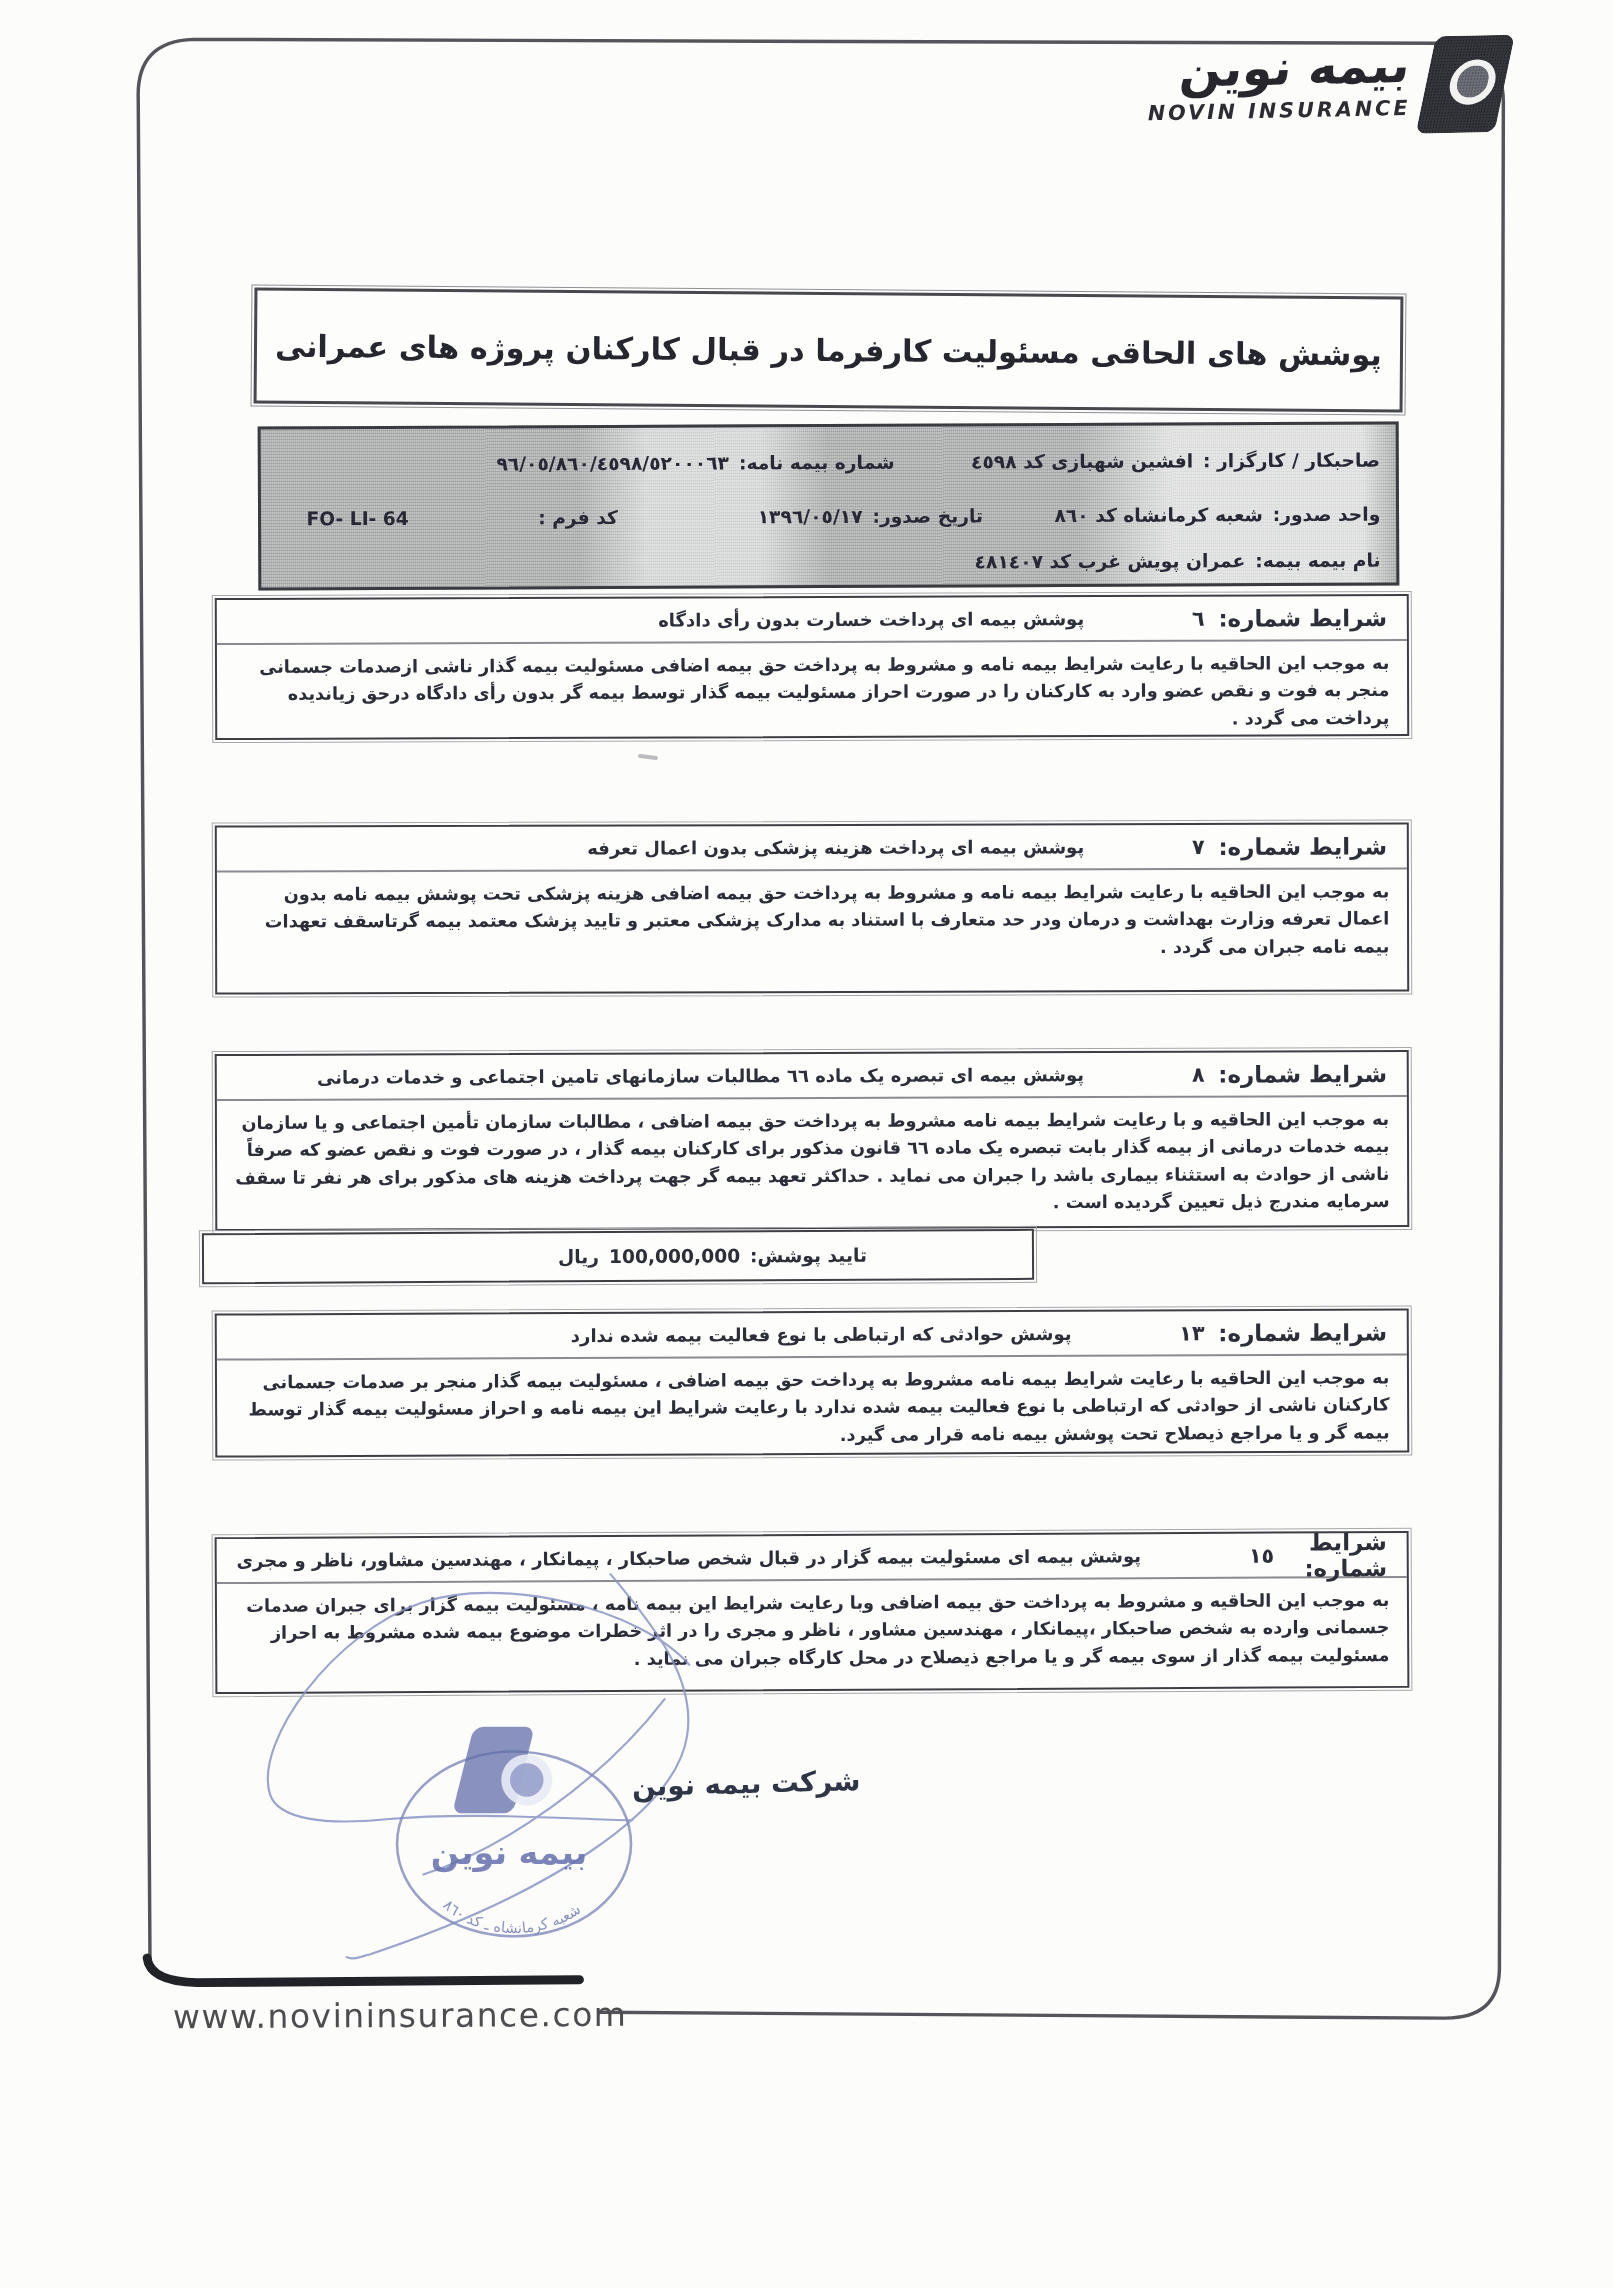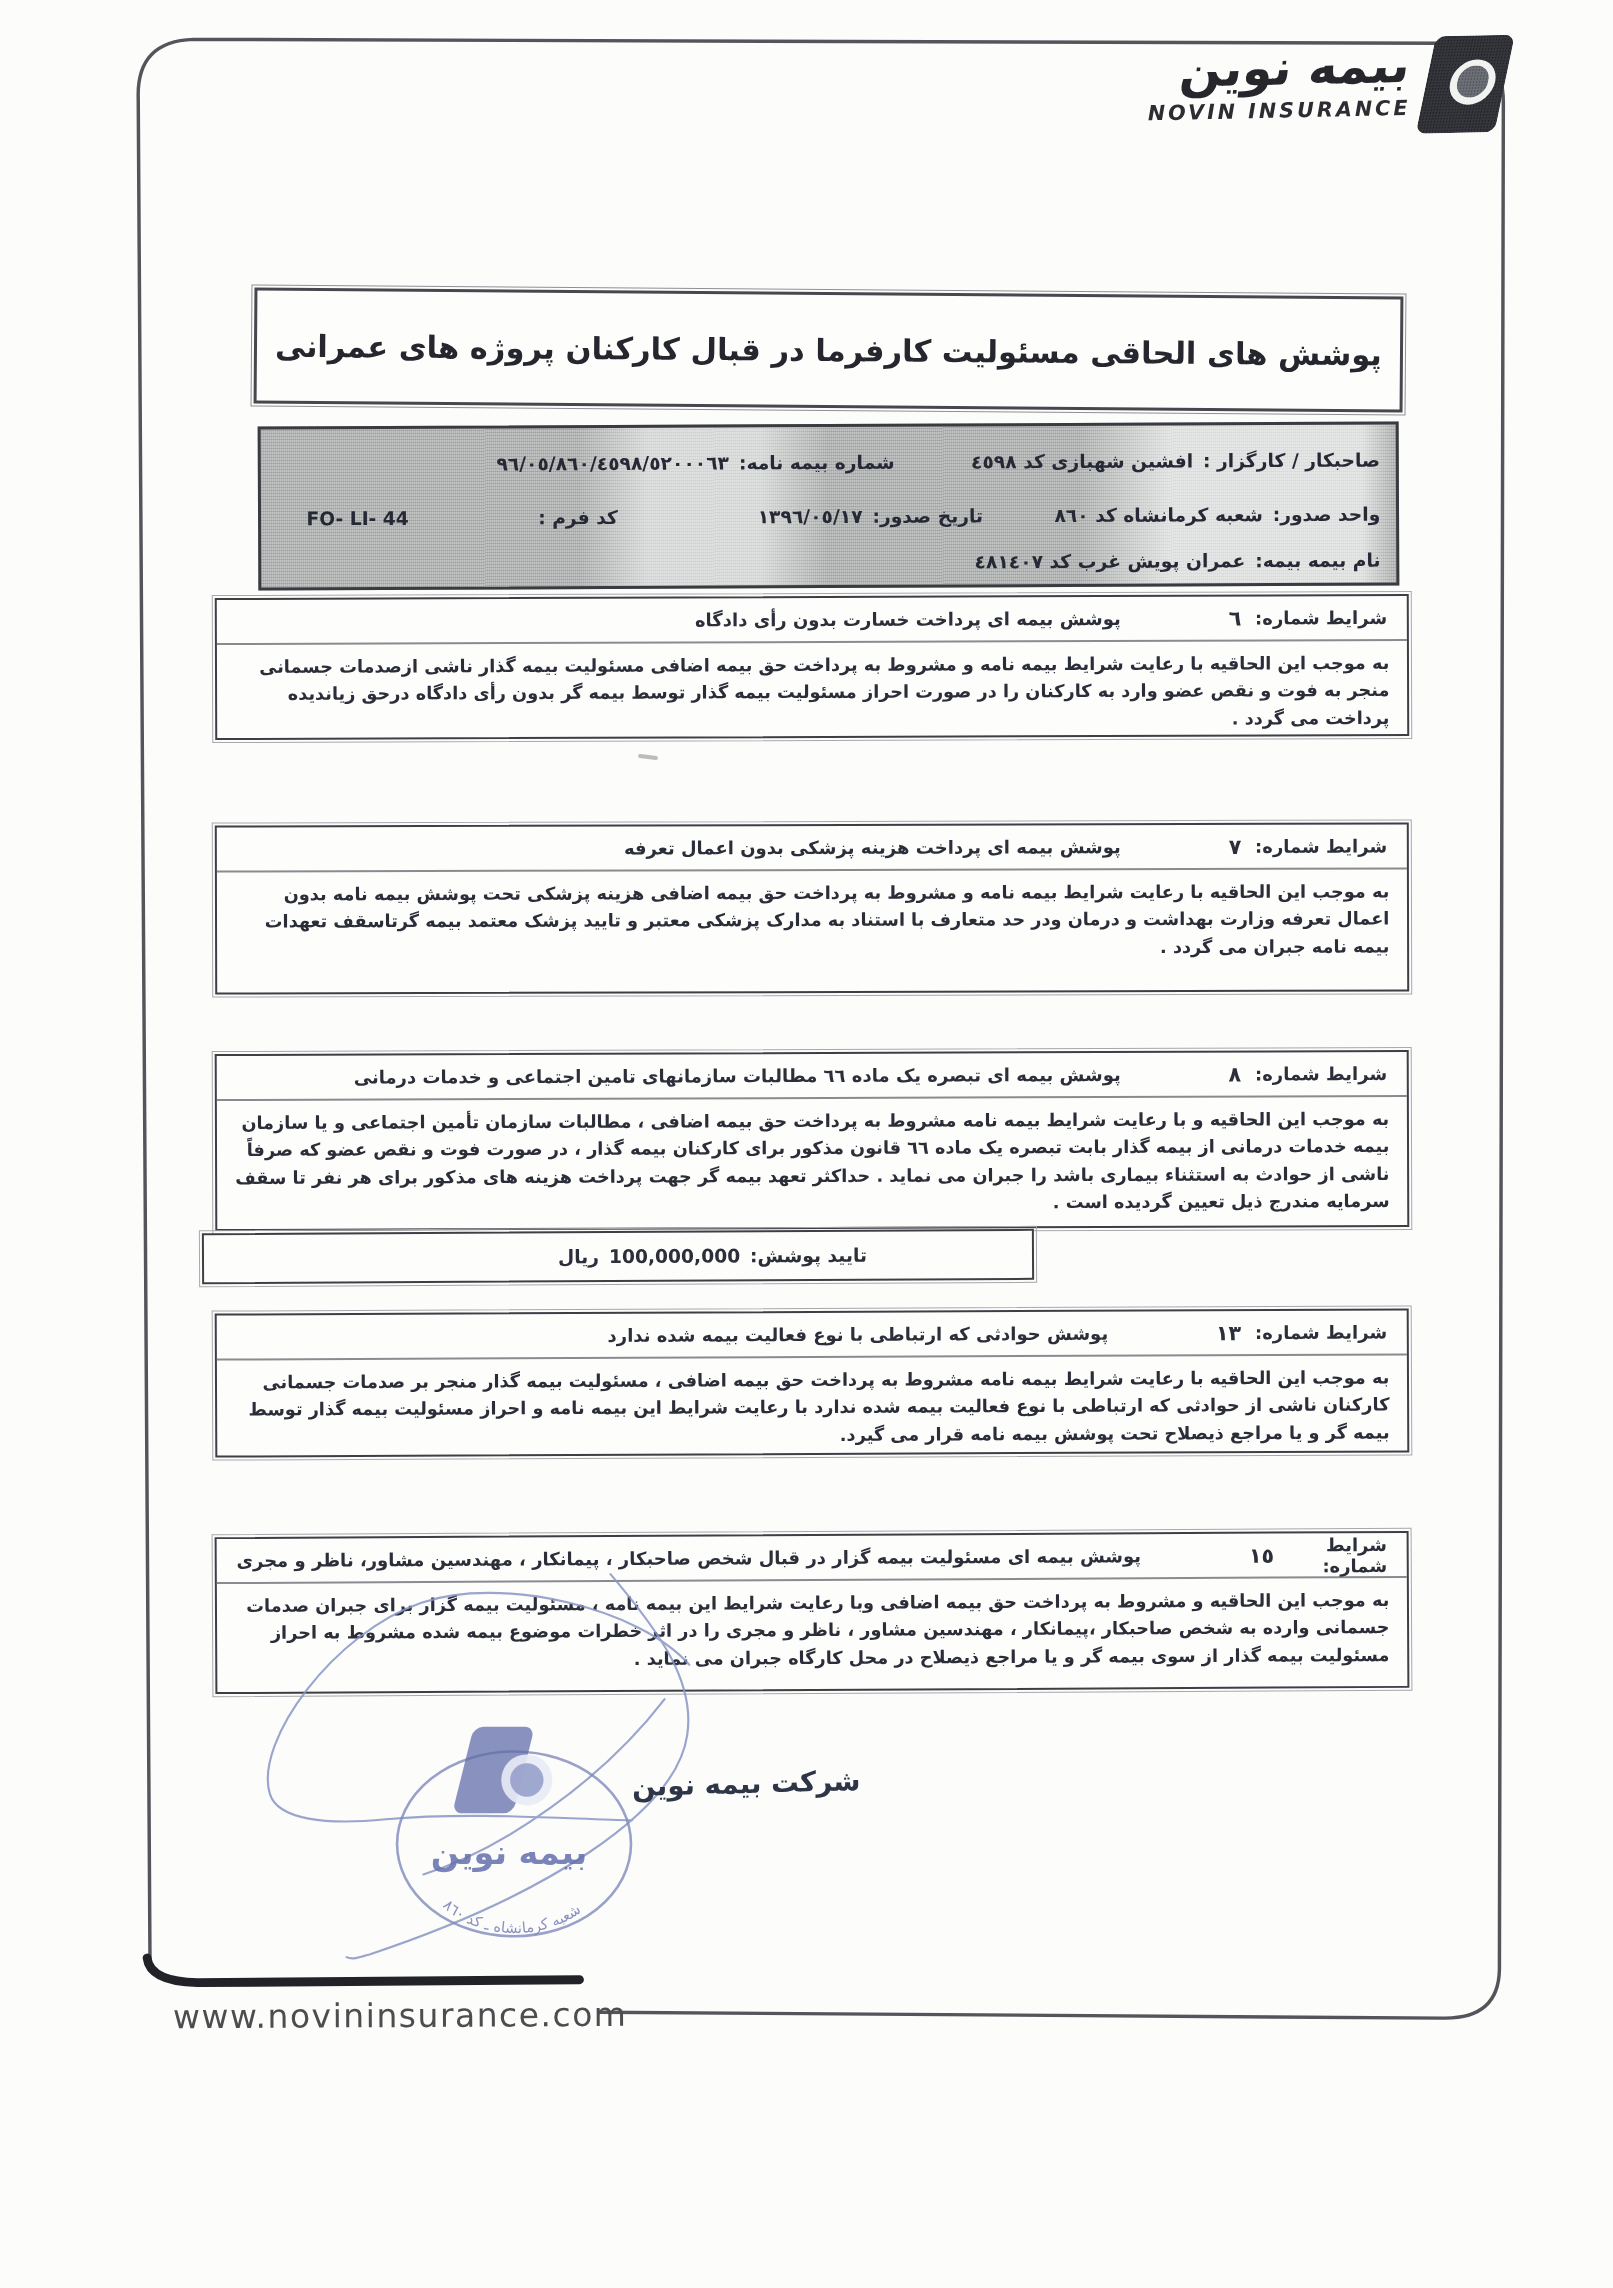--- a/index.html
+++ b/index.html
@@ -56,21 +56,21 @@
   
   .cond{left:215px;width:1190px;border:2.5px solid #3e3f45;outline:1px solid #a7a8ac;outline-offset:2px;
         direction:rtl;background:#fdfdfc;}
   .c6{top:596px;height:138px;transform:rotate(-.2deg);}
   .c7{top:824px;height:165px;transform:rotate(-.15deg);}
   .c8{top:1052px;height:173px;transform:rotate(-.2deg);}
   .c13{top:1311px;height:140px;transform:rotate(-.25deg);}
   .c15{top:1534px;height:153px;transform:rotate(-.3deg);}
   .cond-head{display:flex;align-items:center;height:43px;padding:0 19.7px;gap:13.8px;
              border-bottom:2px solid #8a8b90;}
-  .cond-label{font-size:18px;font-weight:bold;}
+  .cond-label{font-size:23px;font-weight:bold;}
   .cond-num{font-size:20.7px;font-weight:bold;}
   .cond-title{font-size:18px;font-weight:bold;margin-right:94px;white-space:nowrap;}
   .cond-body{padding:8.9px 17.7px 0;font-size:17.7px;font-weight:bold;line-height:1.55;text-align:right;
              color:#2b2d38;}
 
   
   .cap-box{left:202px;top:1231px;width:832px;height:51px;border:2.5px solid #3e3f45;
            outline:1px solid #a7a8ac;outline-offset:2px;transform:rotate(-.3deg);
            direction:rtl;display:flex;align-items:center;gap:9.9px;padding-right:165px;
            font-size:18.7px;font-weight:bold;background:#fdfdfc;box-sizing:border-box;}
@@ -130,21 +130,21 @@
       <div class="f fu">
         <span>واحد صدور:</span>
         <span>شعبه کرمانشاه کد ٨٦٠</span>
       </div>
       <div class="f fd">
         <span>تاریخ صدور:</span>
         <span>١٣٩٦/٠٥/١٧</span>
       </div>
       <div class="f ff">
         <span>کد فرم :</span>
-        <span class="latin">FO- LI- 44</span>
+        <span class="latin">FO- LI- 64</span>
       </div>
     </div>
     <div class="irow r3">
       <div class="f">
         <span>نام بیمه بیمه:</span>
         <span>عمران پویش غرب کد ٤٨١٤٠٧</span>
       </div>
     </div>
   </div>
 

